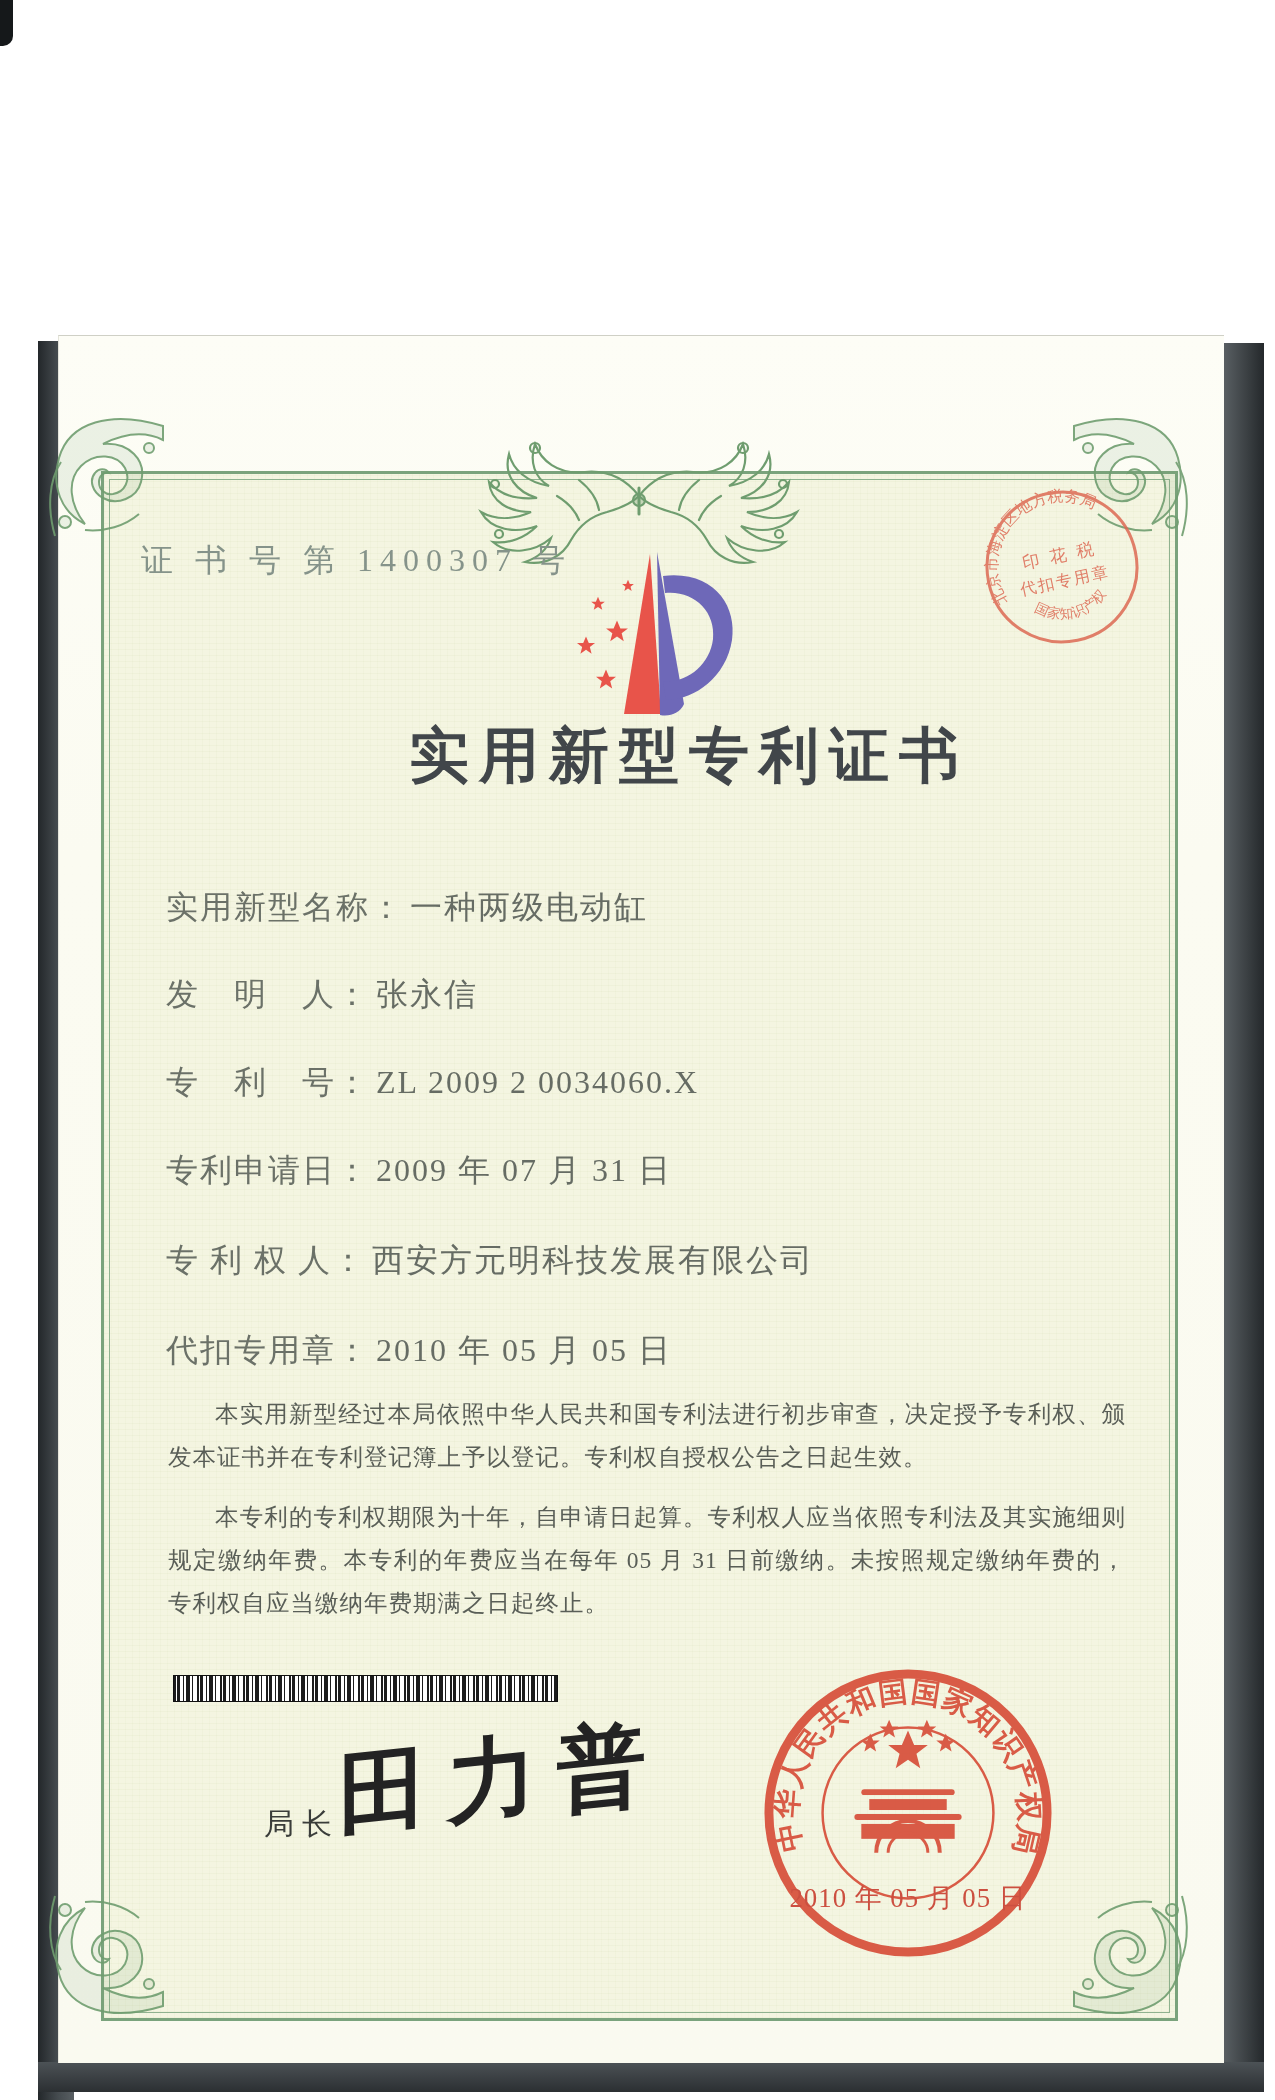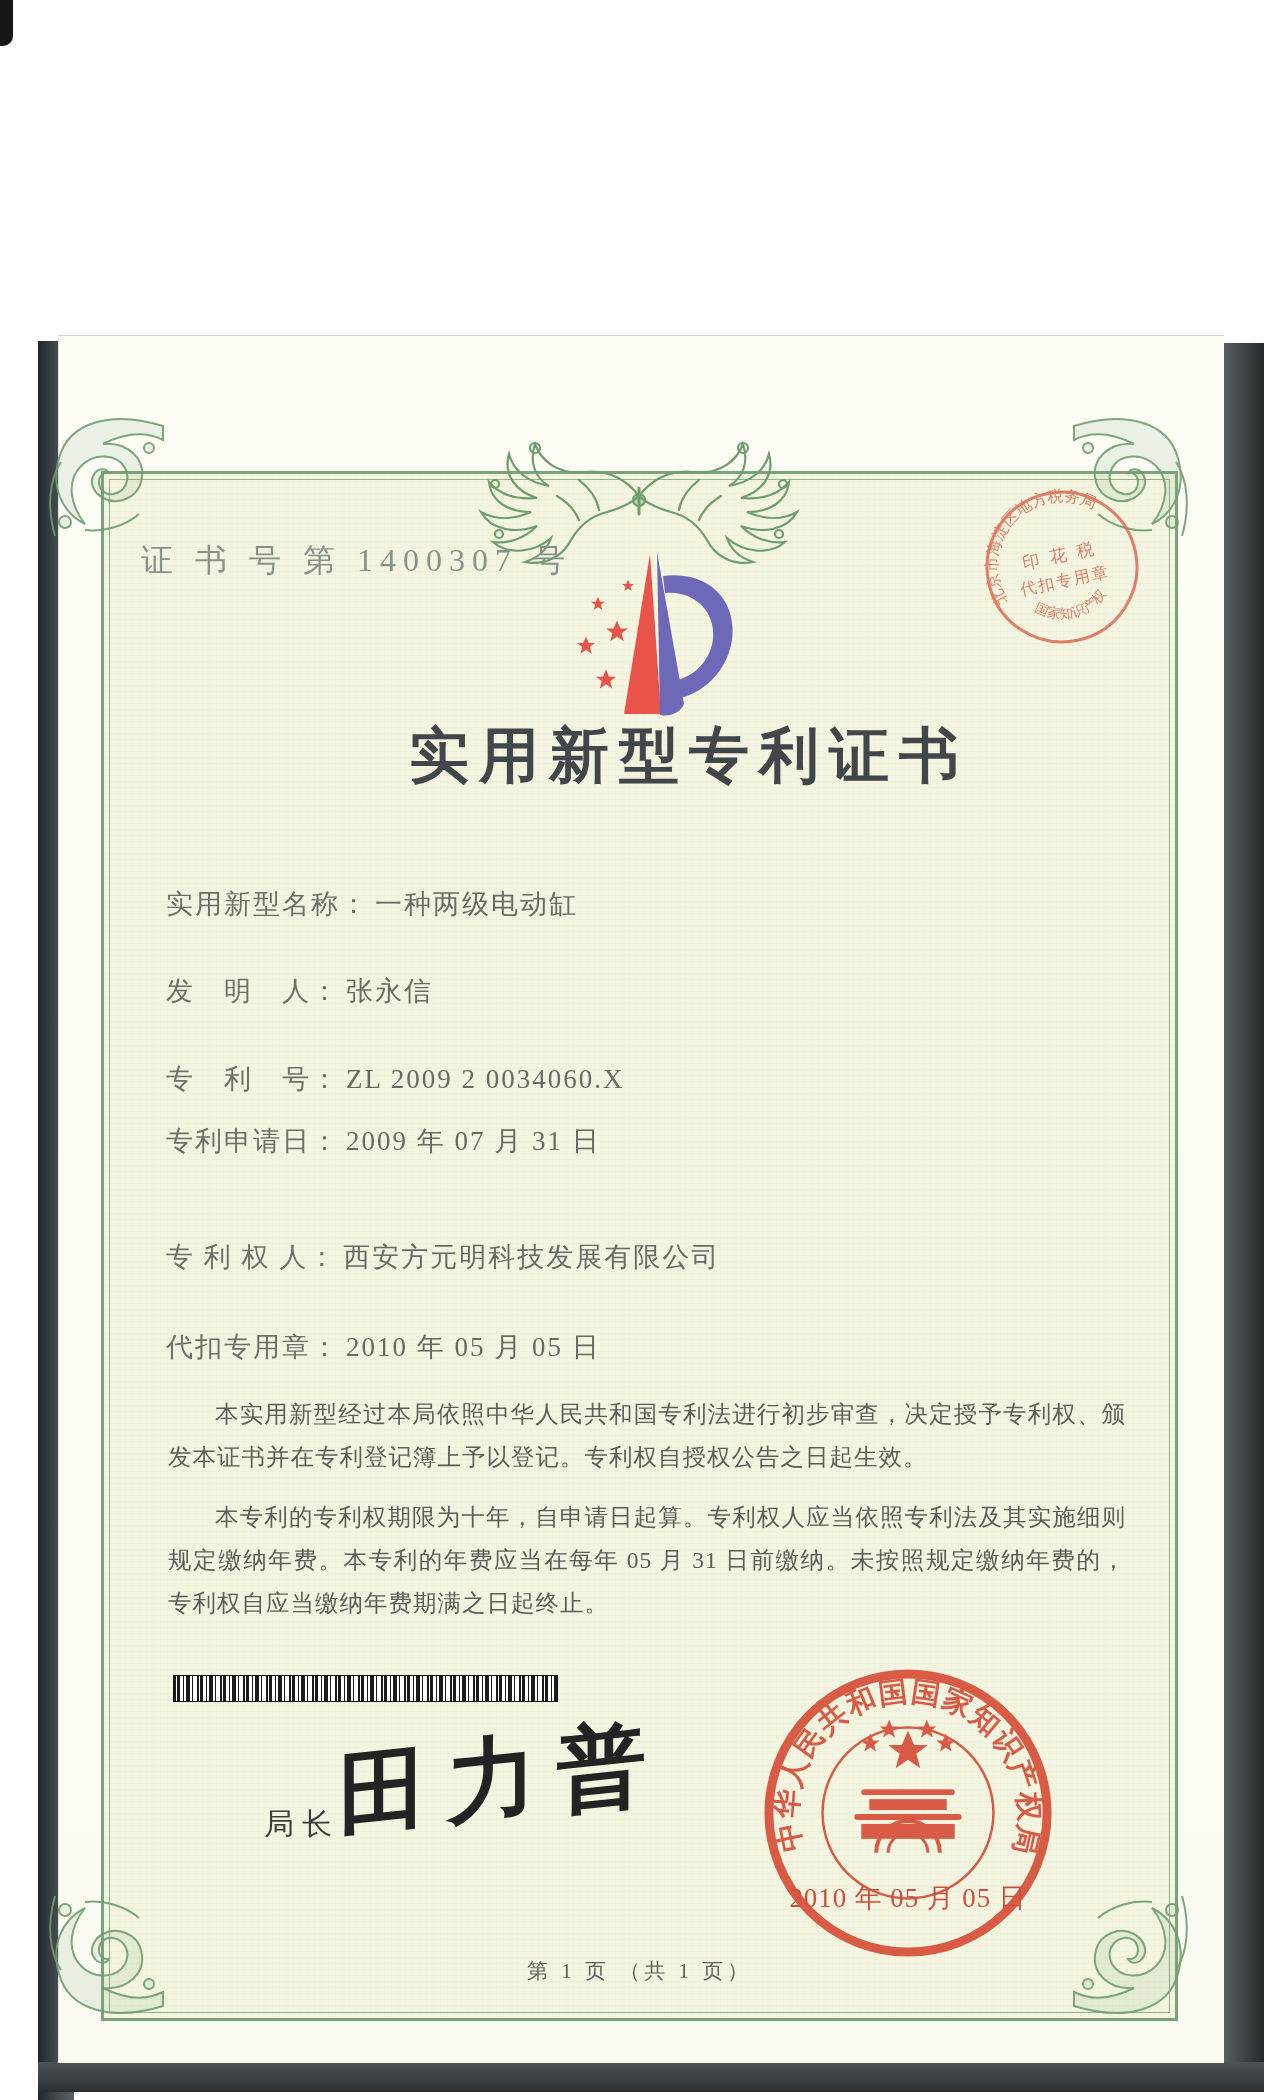--- a/index.html
+++ b/index.html
@@ -28,21 +28,21 @@
       repeating-linear-gradient(90deg, rgba(170,190,120,.05) 0 1px, rgba(0,0,0,0) 1px 7px),
       #f4f5e1;
     box-sizing:border-box;
   }
   .frame-inner{left:5px;top:5px;right:5px;bottom:5px;border:1px solid #8fb28f;}
   
   .cert-no{left:82px;top:203px;font-size:32px;color:#85938a;letter-spacing:7px;}
   .title{left:42px;top:380px;width:1176px;text-align:center;font-size:60px;letter-spacing:10px;
          color:#41464a;font-weight:600;}
   .fields{left:0;top:0;}
-  .field-row{position:absolute;left:107px;font-size:27px;color:#6b7168;letter-spacing:2px;white-space:nowrap;}
+  .field-row{position:absolute;left:107px;font-size:32px;color:#6b7168;letter-spacing:2px;white-space:nowrap;}
   .field-row .val{margin-left:6px;color:#666c64;}
   .body-text{left:92px;top:1040px;width:992px;font-size:23.5px;line-height:43px;color:#595e57;
              text-align:justify;letter-spacing:1px;}
   .body-text p{margin:17px;text-indent:2em;}
   .barcode{left:115px;top:1340px;width:383px;height:25px;
     background:repeating-linear-gradient(90deg,#1c1c1c 0 2px,#fff 2px 3px,#1c1c1c 3px 6px,#fff 6px 9px,#1c1c1c 9px 10px,#fff 10px 12px,#1c1c1c 12px 16px,#fff 16px 18px,#1c1c1c 18px 19px,#fff 19px 23px);
     outline:1px solid #111;}
   .sig-title{left:205px;top:1468px;font-size:30px;color:#3a3d3a;letter-spacing:8px;text-align:center;}
   .sig-name{left:278px;top:1382px;font-size:90px;color:#232323;font-weight:bold;
             letter-spacing:20px;transform:rotate(-6deg) skewX(-6deg);white-space:nowrap;}
@@ -158,21 +158,21 @@
     <text font-size="13.5" fill="#dd6a54"><textPath href="#tax-bot-arc" startOffset="6">国家知识产权局</textPath></text>
     <text x="80" y="74" text-anchor="middle" font-size="17" fill="#dd6a54" letter-spacing="3">印 花 税</text>
     <text x="80" y="99" text-anchor="middle" font-size="16" fill="#dd6a54" letter-spacing="2">代扣专用章</text>
   </svg>
 
   
   <div class="abs fields">
     <div class="field-row" style="top:550px"><span>实用新型名称：</span><span class="val">一种两级电动缸</span></div>
     <div class="field-row" style="top:637px"><span>发　明　人：</span><span class="val">张永信</span></div>
     <div class="field-row" style="top:725px"><span>专　利　号：</span><span class="val">ZL 2009 2 0034060.X</span></div>
-    <div class="field-row" style="top:787px"><span>专利申请日：</span><span class="val">2009 年 07 月 31 日</span></div>
+    <div class="field-row" style="top:813px"><span>专利申请日：</span><span class="val">2009 年 07 月 31 日</span></div>
     <div class="field-row" style="top:903px"><span>专 利 权 人：</span><span class="val">西安方元明科技发展有限公司</span></div>
     <div class="field-row" style="top:993px"><span>代扣专用章：</span><span class="val">2010 年 05 月 05 日</span></div>
   </div>
 
   
   <div class="abs body-text">
     <p>本实用新型经过本局依照中华人民共和国专利法进行初步审查，决定授予专利权、颁发本证书并在专利登记簿上予以登记。专利权自授权公告之日起生效。</p>
     <p>本专利的专利权期限为十年，自申请日起算。专利权人应当依照专利法及其实施细则规定缴纳年费。本专利的年费应当在每年 05 月 31 日前缴纳。未按照规定缴纳年费的，专利权自应当缴纳年费期满之日起终止。</p>
   </div>
 
@@ -203,15 +203,14 @@
       <rect x="111" y="136" width="78" height="11"></rect>
       <rect x="96" y="151" width="108" height="6" rx="3"></rect>
       <rect x="103" y="161" width="94" height="15"></rect>
       <path d="M118 190 A 32 32 0 0 1 182 190" fill="none" stroke="#d7503b" stroke-width="4"></path>
       <path d="M130 190 A 20 20 0 0 1 170 190" fill="none" stroke="#d7503b" stroke-width="3"></path>
     </g>
     <text x="150" y="245" text-anchor="middle" font-size="27" fill="#c94334" letter-spacing="1">2010 年 05 月 05 日</text>
   </svg>
 
   
-  <div class="abs footer">第 1 页 （共 1 页）</div>
 
 </div>
 
 </body></html>

